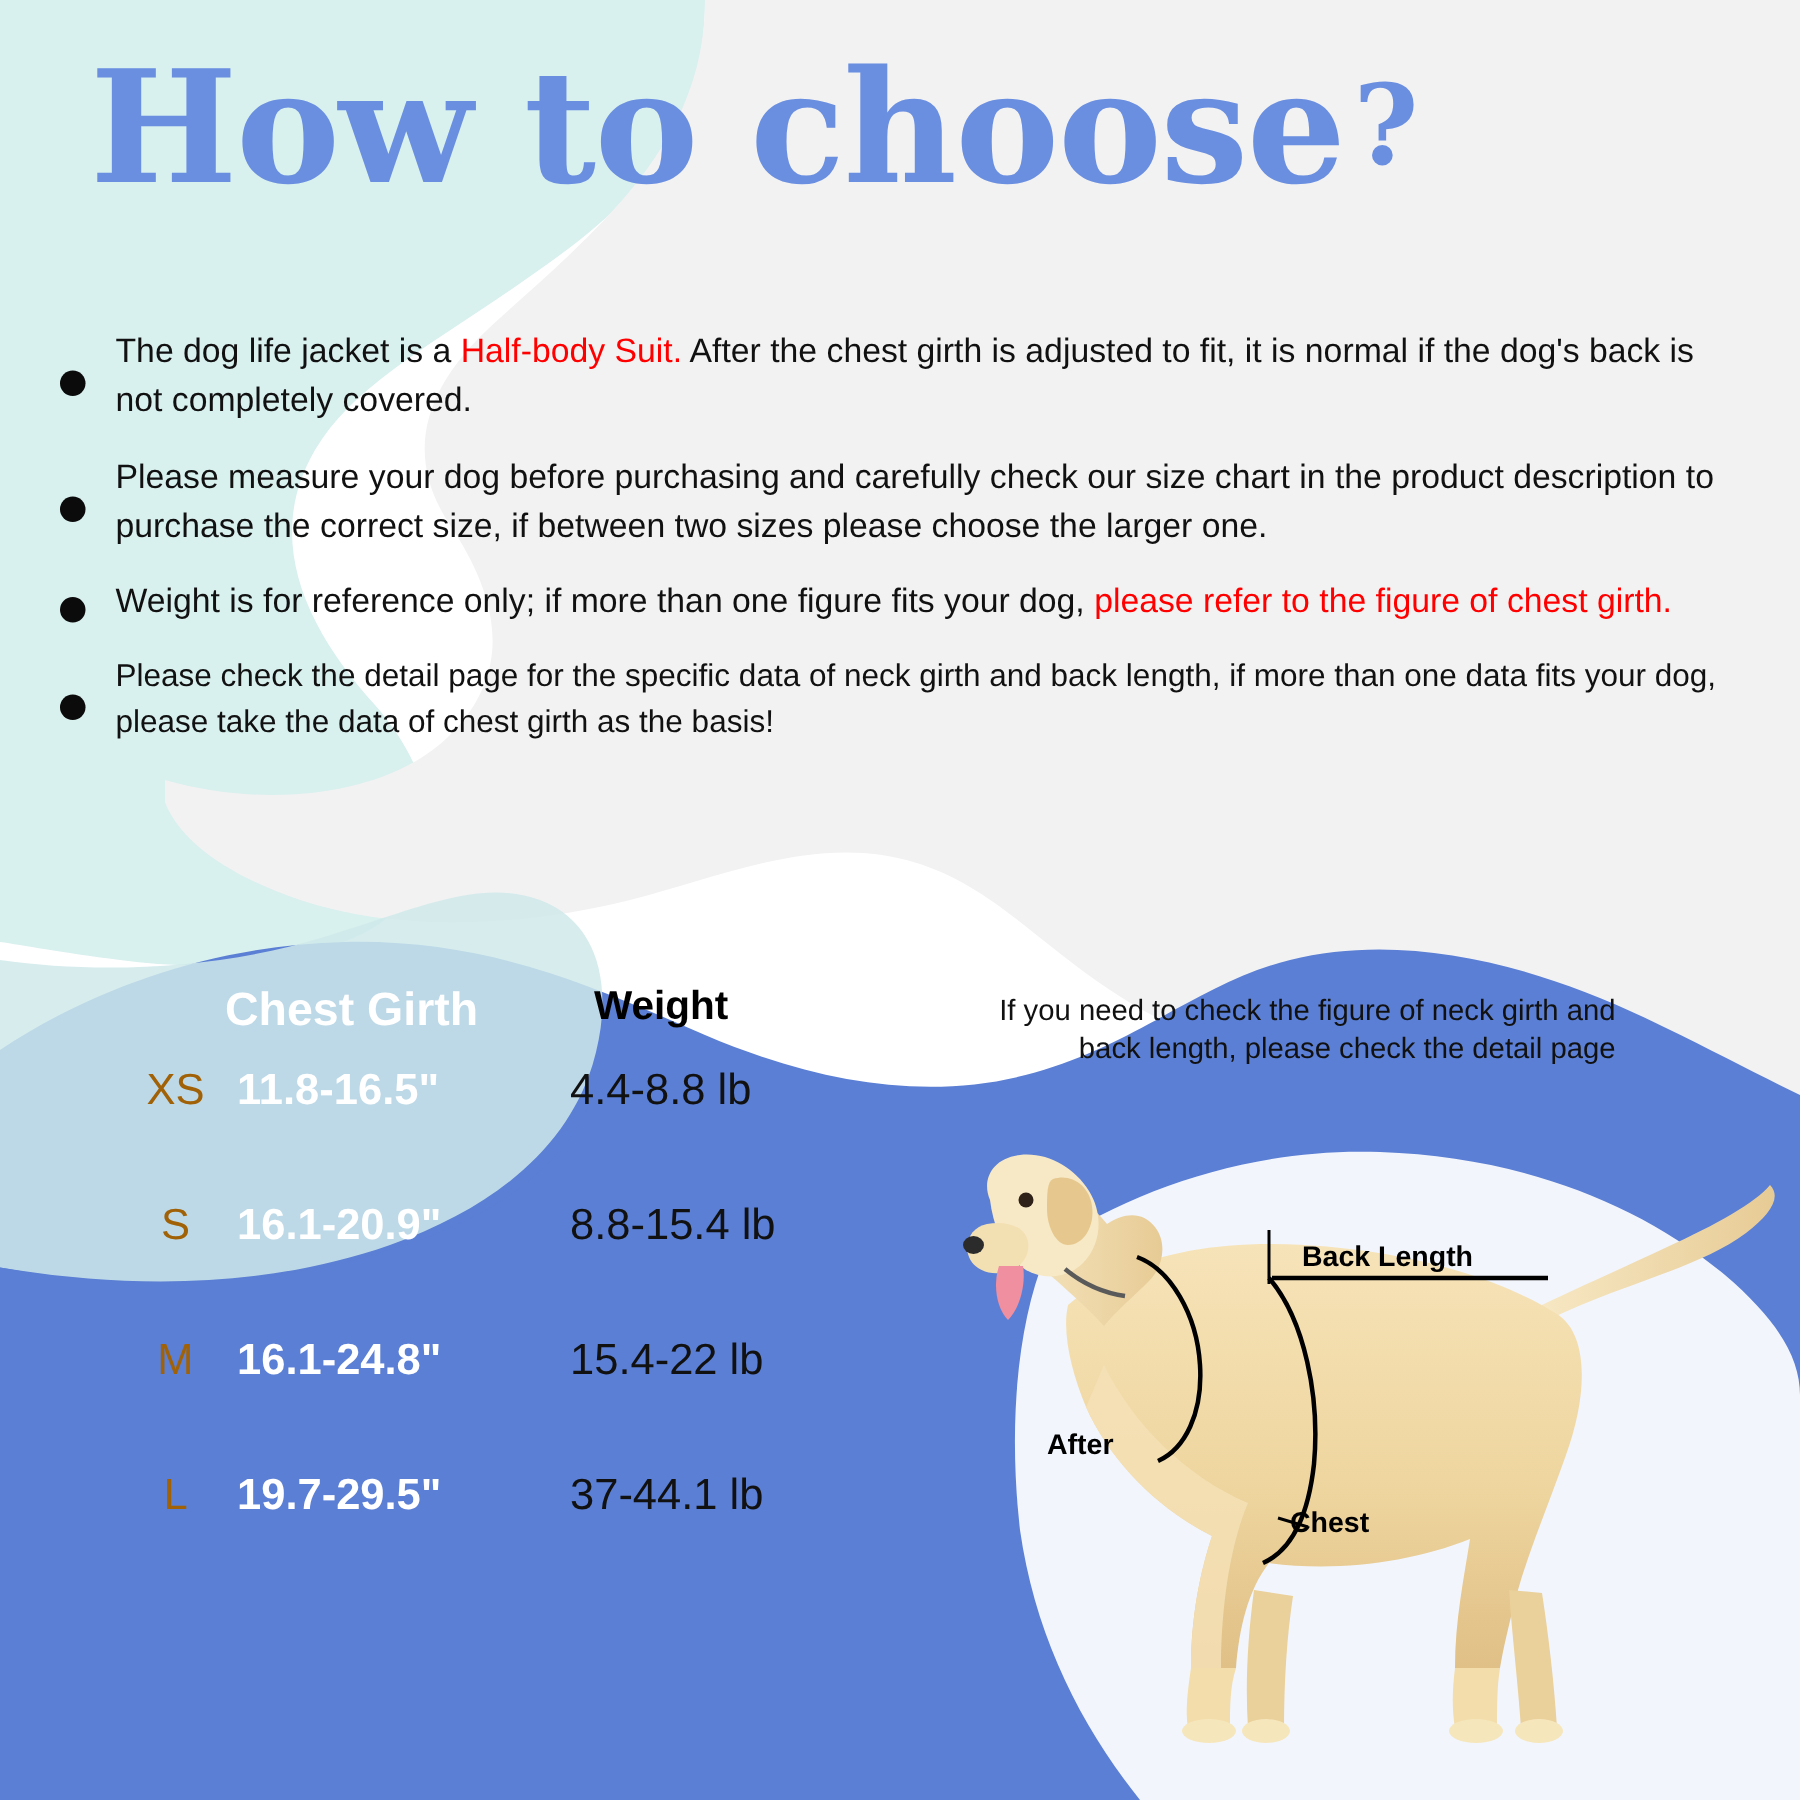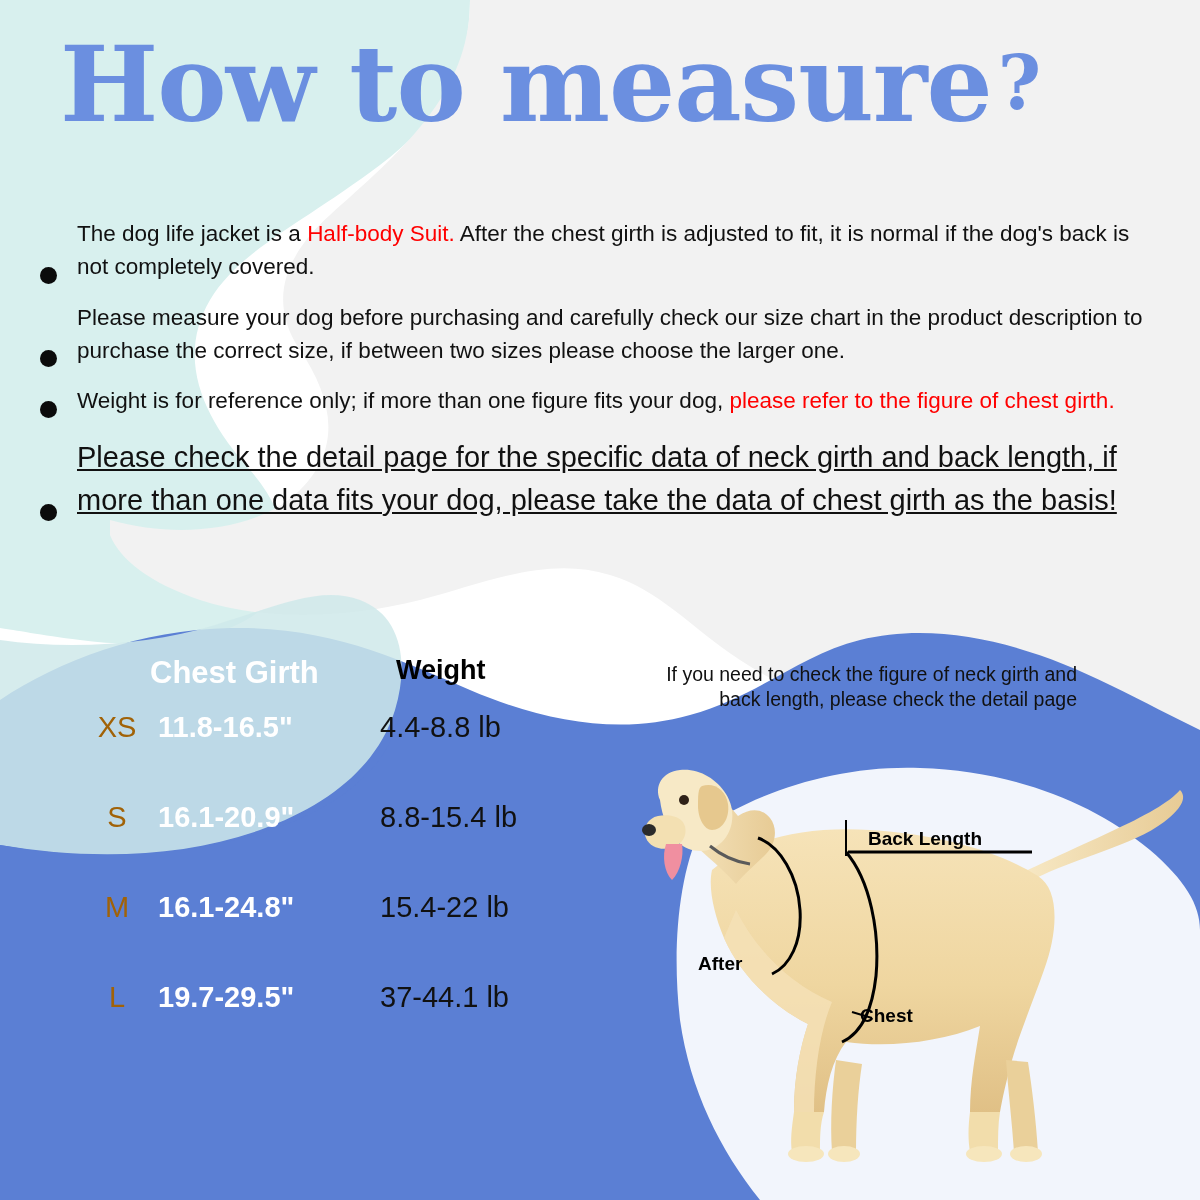--- a/index.html
+++ b/index.html
@@ -58,41 +58,40 @@
   
   .bullets {
     position: absolute;
     left: 40px;
     top: 218px;
     width: 1120px;
   }
   .bullet-row {
     position: relative;
     display: flex;
-    align-items: flex-end;
+    align-items: center;
     margin-bottom: 18px;
   }
   .bullet-dot {
     flex: 0 0 auto;
     width: 17px;
     height: 17px;
     border-radius: 50%;
     background: #0b0b0b;
     margin-top: 9px;
     margin-right: 20px;
   }
   .bullet-text {
     flex: 1 1 auto;
     font-size: 22.5px;
     line-height: 1.46;
     color: #111111;
   }
   .bullet-text.big {
-    font-size: 29px;
-    text-decoration: underline;
+    font-size: 21px;
   }
   .red {
     color: #ff0000;
   }
 
   
   .table-area {
     position: absolute;
     left: 60px;
     top: 655px;
@@ -212,21 +211,21 @@
     <path d="M700,830 C760,790 840,765 920,768 C1010,771 1090,800 1150,850
              C1185,880 1200,905 1200,930 L1200,1200 L760,1200
              C720,1150 690,1090 680,1020 C672,950 678,878 700,830 Z" fill="#ffffff" opacity="0.92"></path>
 
     <path d="M0,845 C90,862 185,858 270,830 C345,806 392,762 400,712
              L400,1200 L0,1200 Z" fill="#5b7fd4"></path>
   </svg>
 
   <div class="header">
     <div class="title">
-      <span>How to measure</span><span class="qmark">?</span>
+      <span>How to choose</span><span class="qmark">?</span>
     </div>
   </div>
 
   <div class="bullets">
 
     <div class="bullet-row">
       <div class="bullet-dot"></div>
       <div class="bullet-text">
         <span>The dog life jacket is a </span><span class="red">Half-body Suit.</span><span> After the chest girth is adjusted to fit, it is normal if the dog's back is not completely covered.</span>
       </div>

